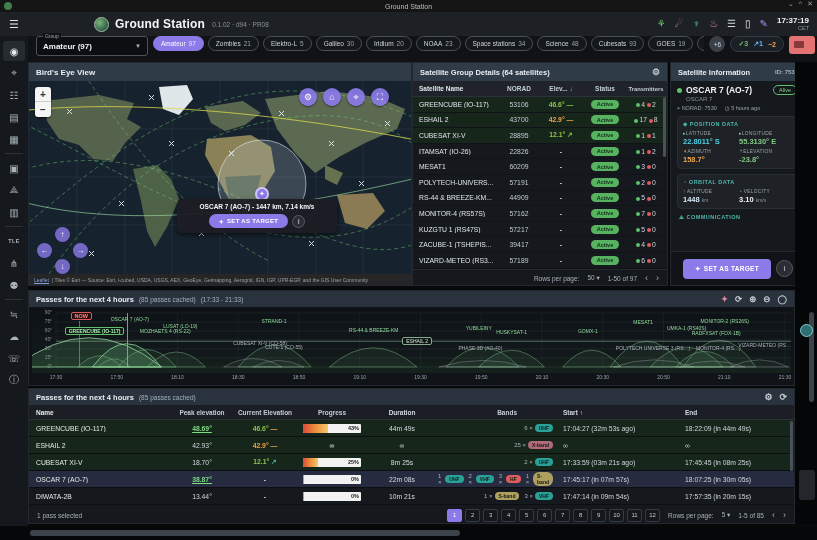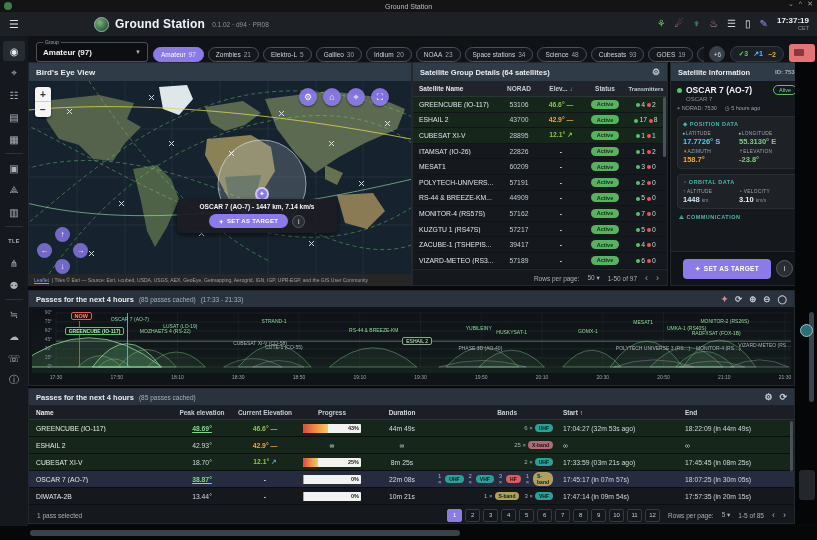--- a/index.html
+++ b/index.html
@@ -18,21 +18,21 @@
   .app-logo { width:15px; height:15px; border-radius:50%; background:radial-gradient(circle at 35% 35%, #7fb37a, #2e5f46 70%); margin:0 6px 0 66px; border:1px solid #9fb9a5; }
   .app-title { font-size:12px; font-weight:bold; color:#f2f5f7; letter-spacing:.2px; }
   .app-version { font-size:6.5px; color:#8a929a; margin-left:7px; }
   .hdr-right { margin-left:auto; display:flex; align-items:center; gap:9px; padding-right:8px; }
   .hdr-ic { font-size:10px; line-height:10px; cursor:pointer; }
   .hdr-time { text-align:right; line-height:1.1; }
   .hdr-time .t { font-size:8px; font-weight:bold; color:#eef1f4; }
   .hdr-time .z { font-size:5.5px; color:#8a929a; }
 
   
-  .toolbar { position:absolute; left:28px; top:36px; width:789px; height:26px; background:#101215; display:flex; align-items:flex-end; gap:5px; padding:0 2px 0 8px; }
+  .toolbar { position:absolute; left:28px; top:36px; width:789px; height:26px; background:#101215; display:flex; align-items:flex-start; gap:5px; padding:0 2px 0 8px; }
   .group-select { position:relative; width:112px; height:20px; border:1px solid #4a515b; border-radius:3px; display:flex; align-items:center; padding:0 6px; cursor:pointer; background:#0c0e11; flex:none; }
   .group-select .lbl { position:absolute; top:-4px; left:6px; font-size:5px; color:#9aa3ad; background:#101215; padding:0 2px; }
   .group-select .val { font-size:8px; font-weight:bold; color:#eef1f4; }
   .group-select .car { margin-left:auto; font-size:6px; color:#aab1b9; }
   .chips { display:flex; align-items:center; gap:4px; overflow:hidden; flex:1; }
   .chip { flex:none; height:15px; border:1px solid #4a515b; border-radius:8px; display:flex; align-items:center; padding:0 7px; font-size:6.5px; color:#ced5dc; gap:3px; cursor:pointer; background:#14171b; }
   .chip .cnt { color:#9aa3ad; }
   .chip.sel { background:#8b7ae8; border-color:#8b7ae8; color:#fff; }
   .chip.sel .cnt { color:#e8e4ff; }
   .chip.more { border-radius:50%; width:16px; height:16px; padding:0; justify-content:center; background:#3a4048; border-color:#3a4048; }
@@ -480,21 +480,21 @@
       <div class="si-sub">OSCAR 7</div>
       <div class="si-meta">
         <span><span>⌖</span> <span>NORAD: 7530</span></span>
         <span><span>◷</span> <span>5 hours ago</span></span>
       </div>
       <div class="si-card">
         <div class="si-sec"><span>◈</span> <span>POSITION DATA</span></div>
         <div class="si-grid">
           <div>
               <div class="si-lbl"><span style="color:#4dd0e1">▸</span><span>LATITUDE</span></div>
-               <div class="si-val" style="color:#4dd0e1">17.7726° S</div>
+               <div class="si-val" style="color:#4dd0e1">22.8011° S</div>
             </div>
           <div>
               <div class="si-lbl"><span style="color:#81c784">▸</span><span>LONGITUDE</span></div>
                <div class="si-val" style="color:#81c784">55.3130° E</div>
             </div>
           <div>
               <div class="si-lbl"><span style="color:#f0a44a">☀</span><span>AZIMUTH</span></div>
                <div class="si-val" style="color:#f0a44a">158.7°</div>
             </div>
           <div>

